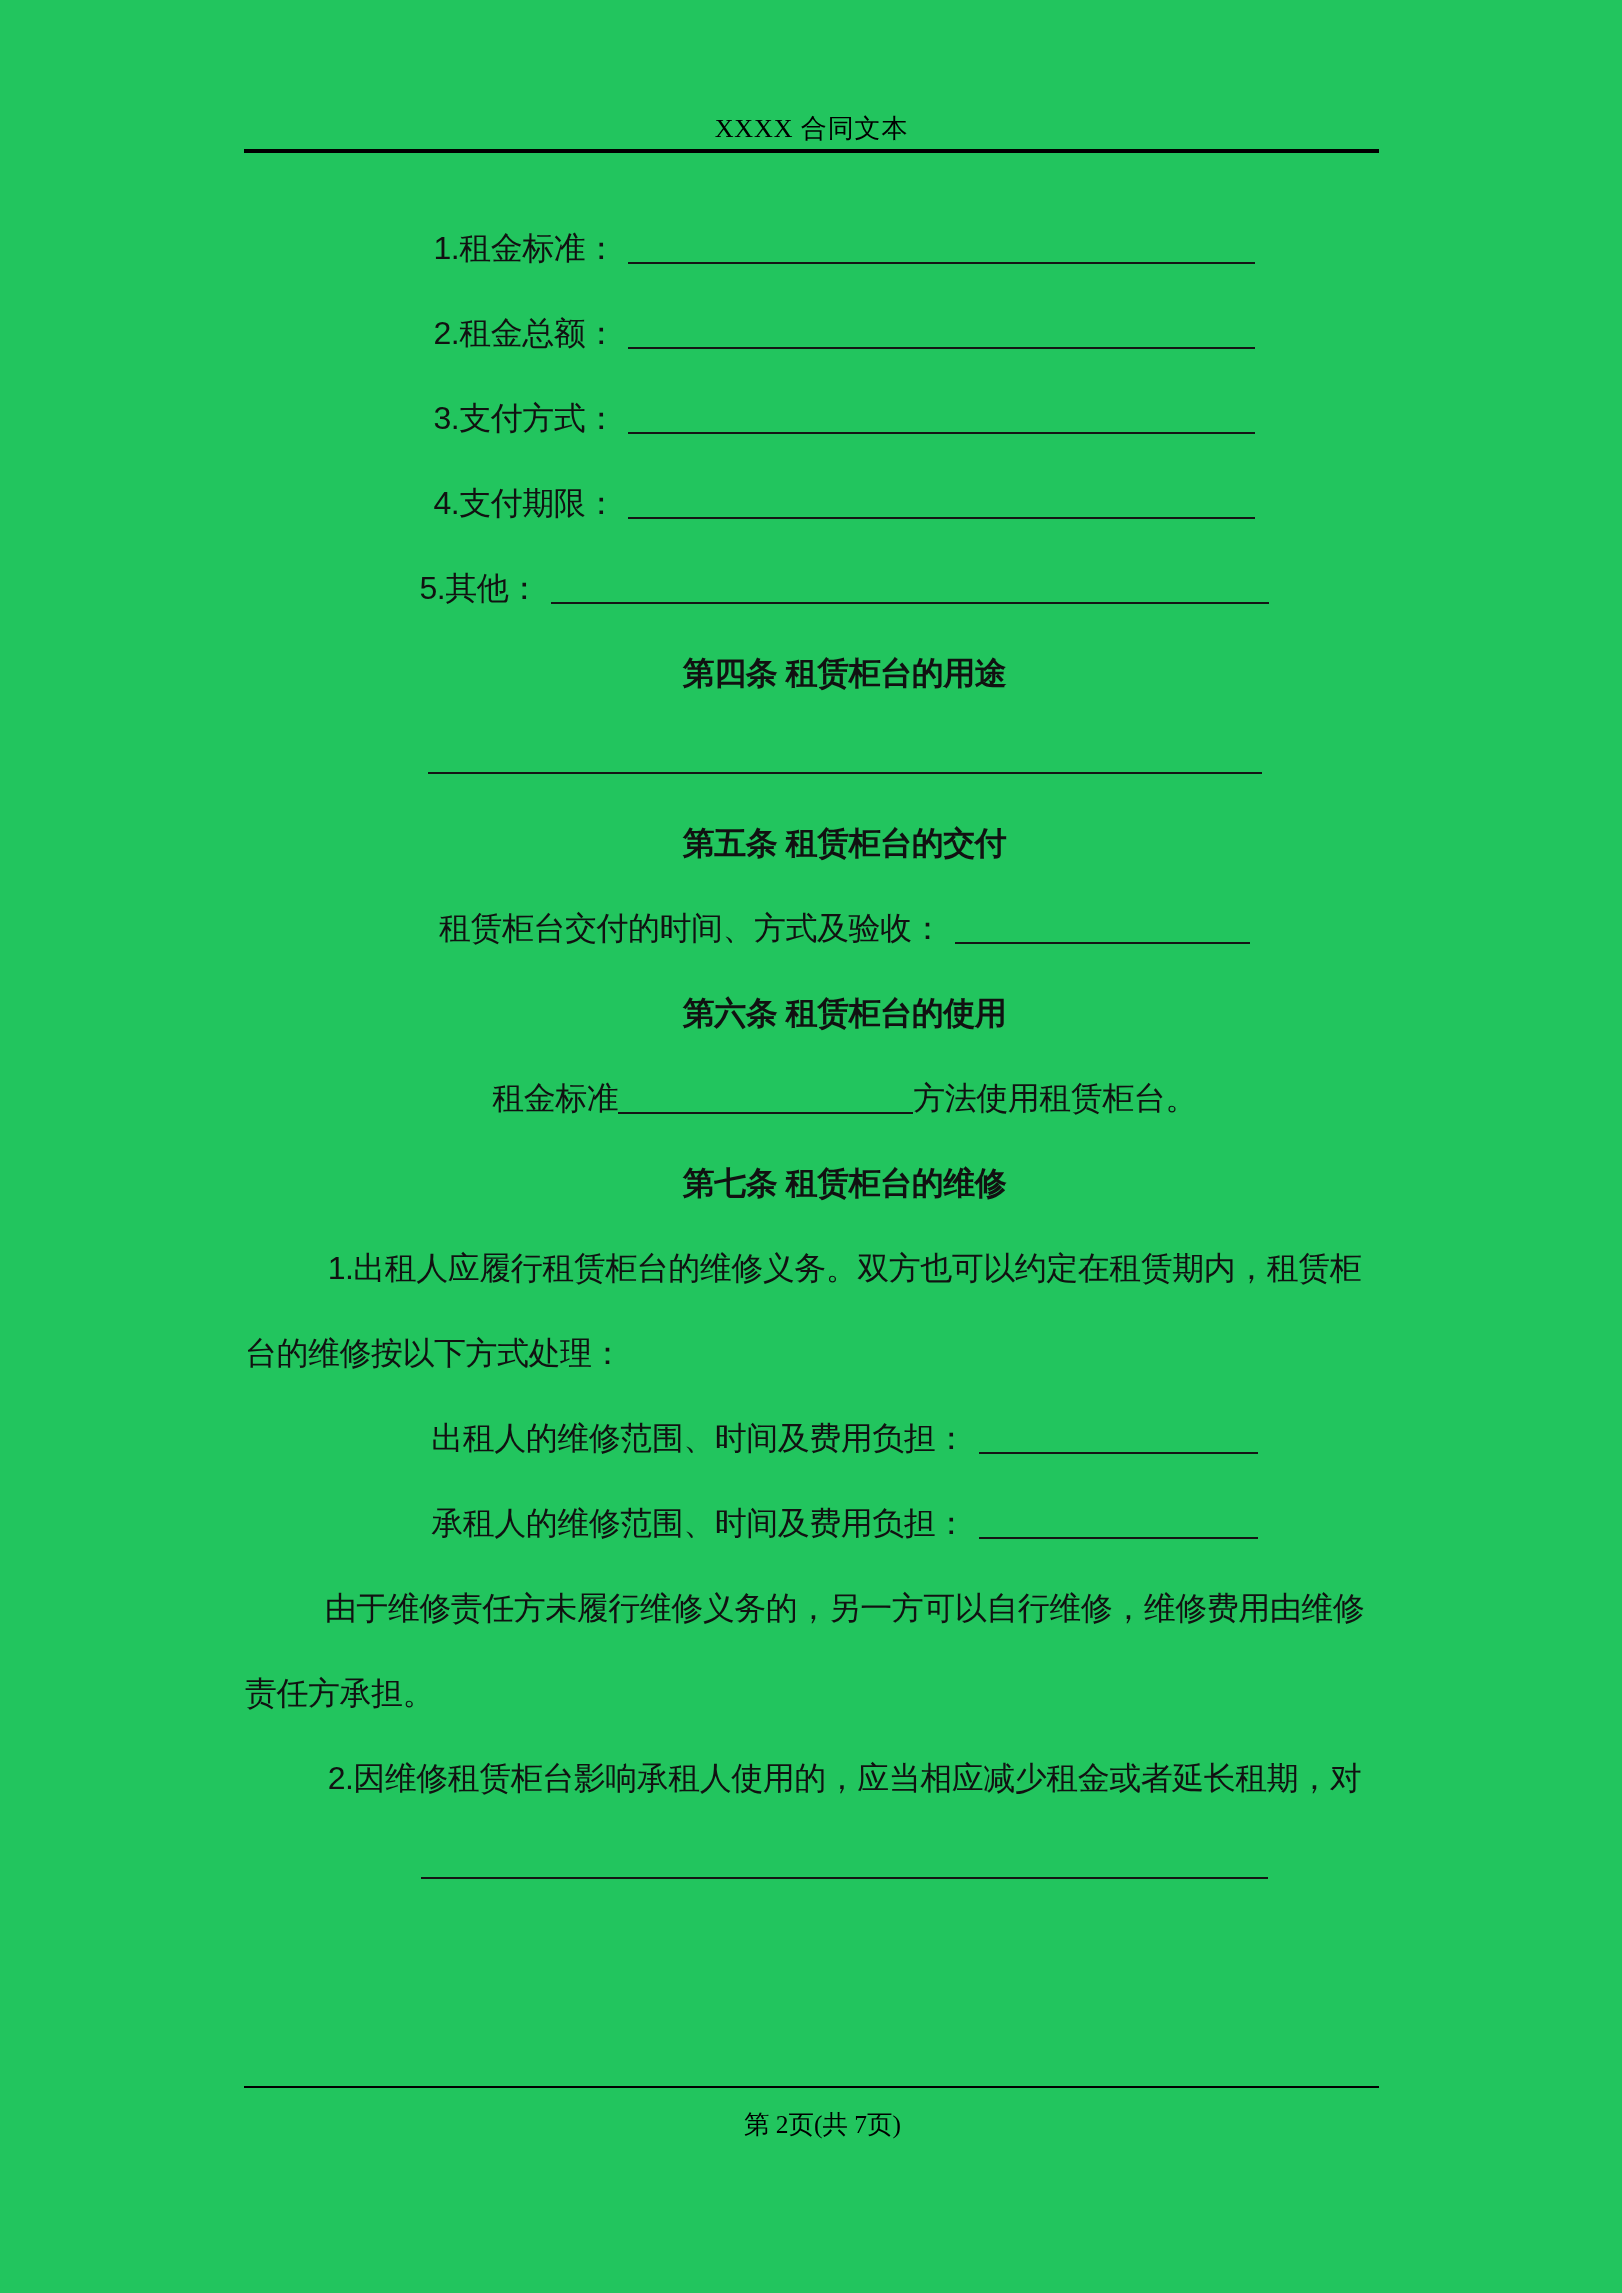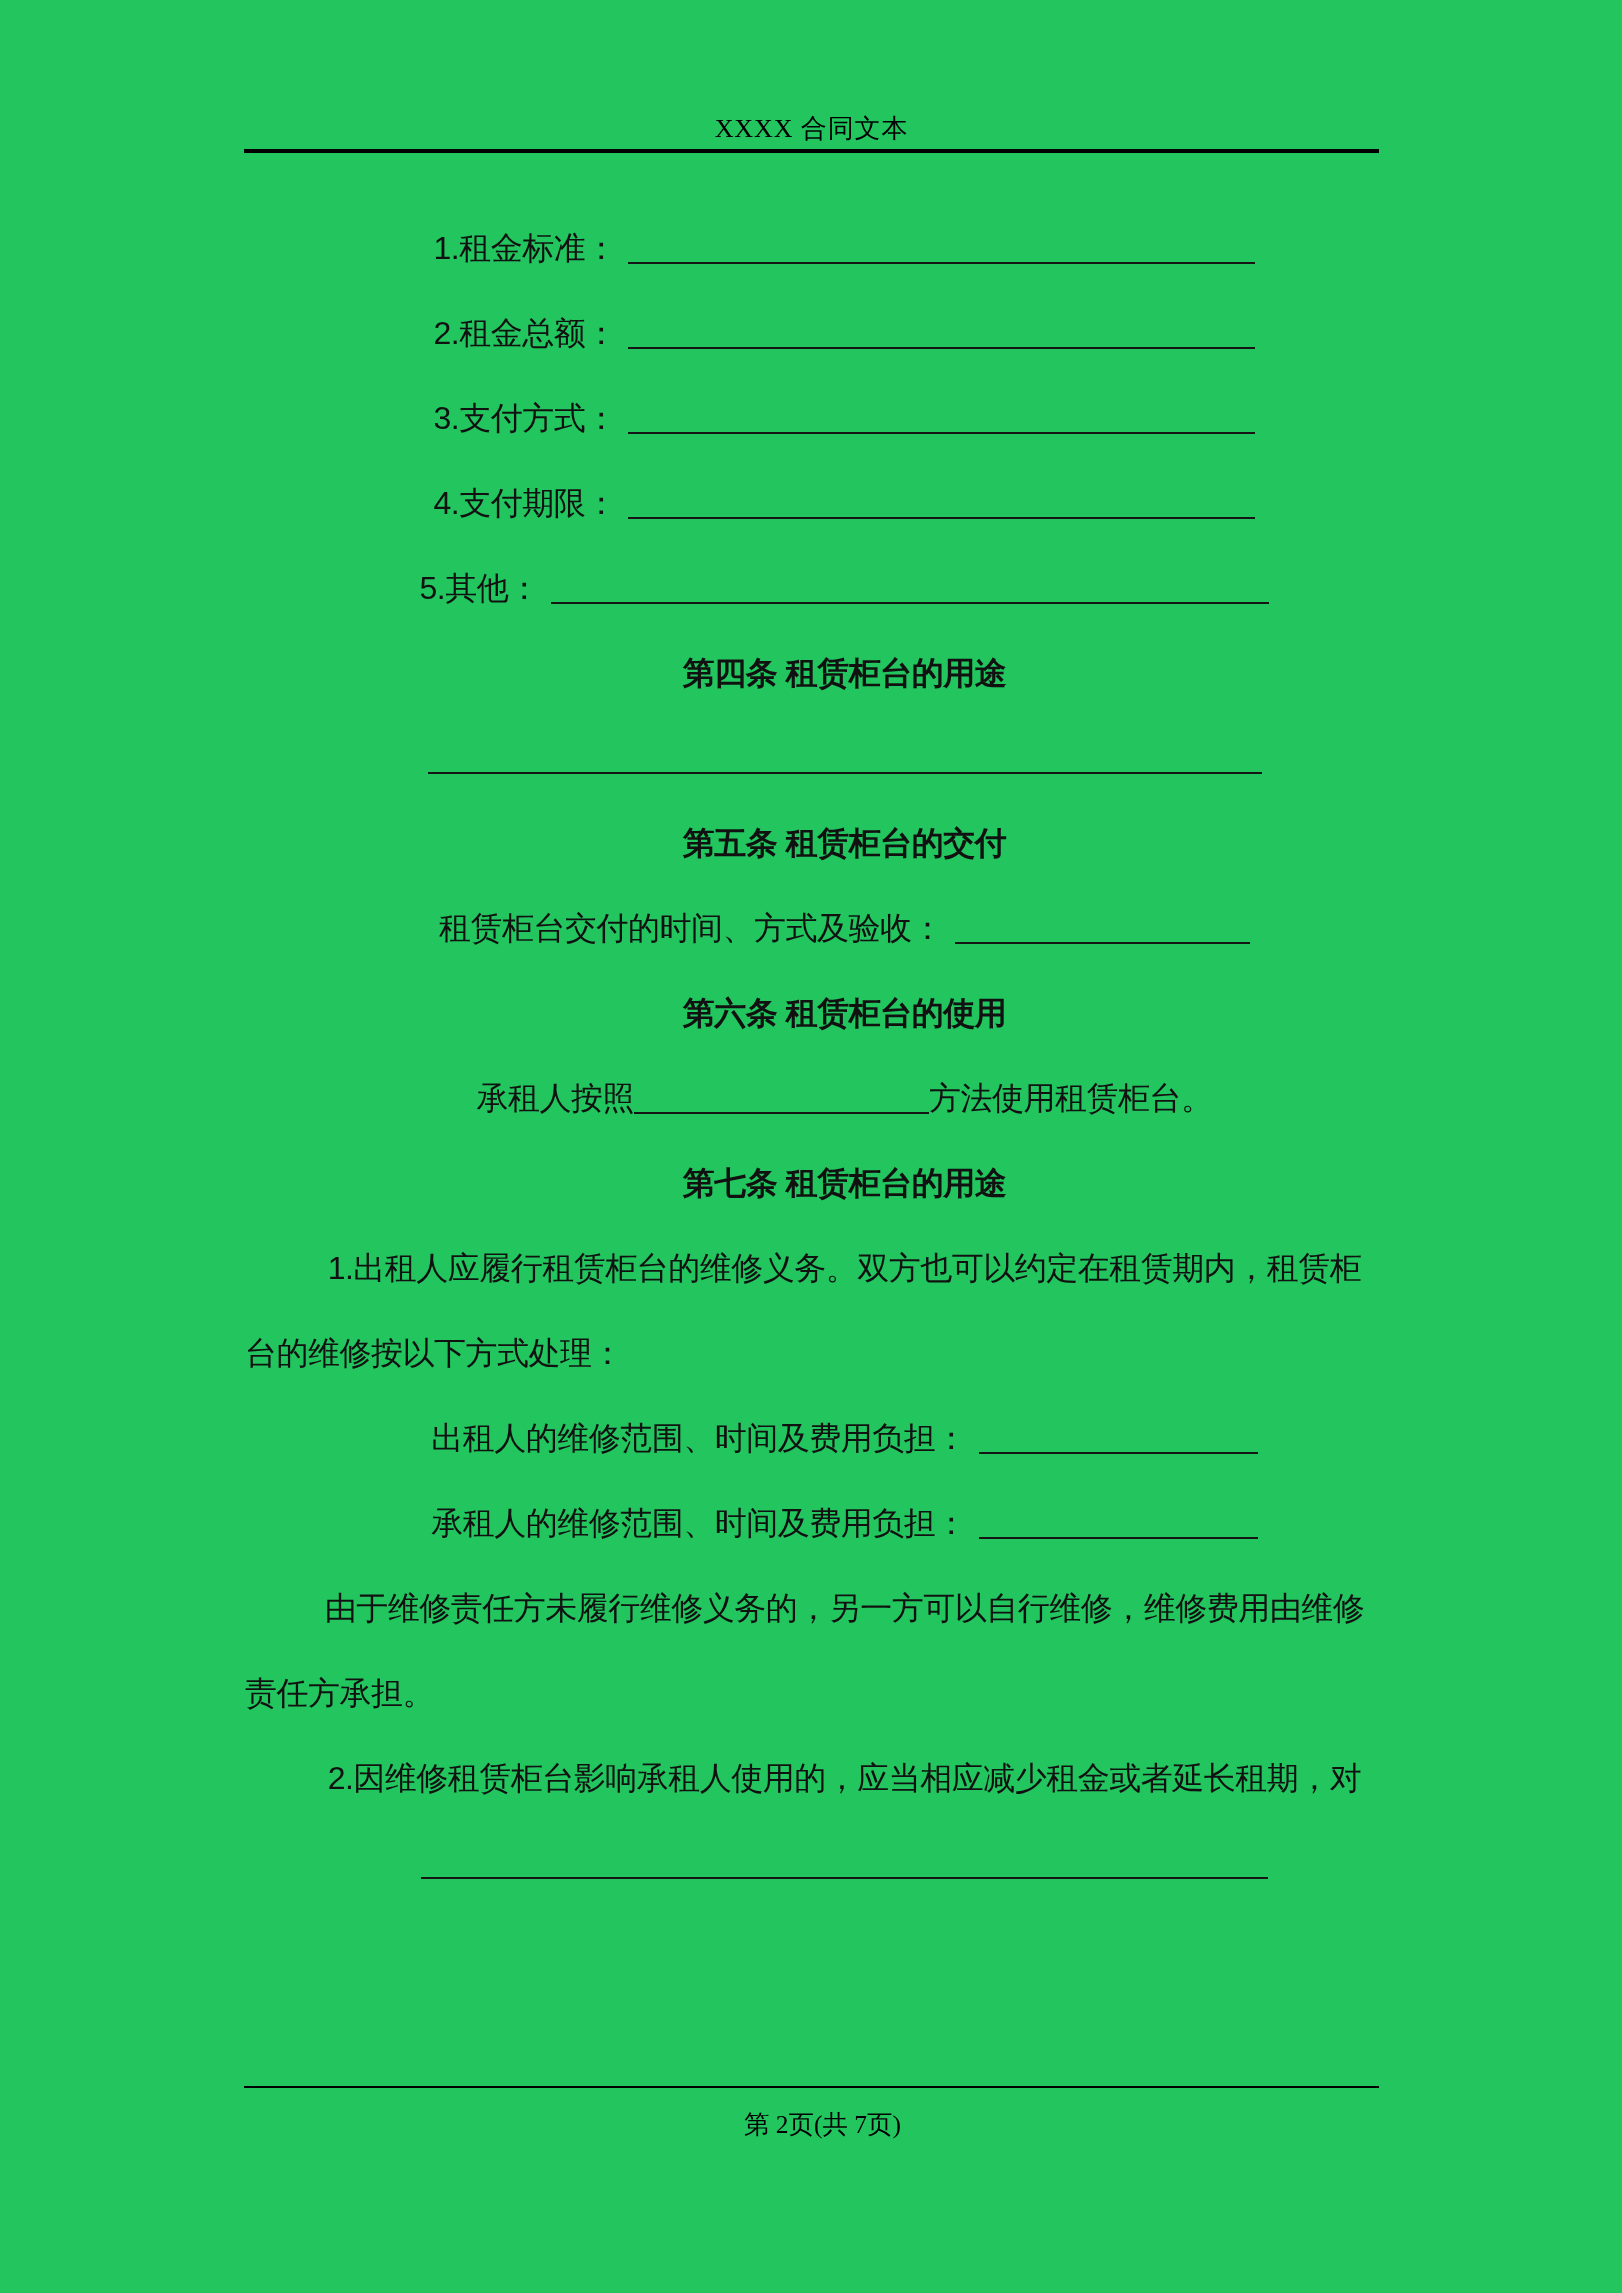--- a/index.html
+++ b/index.html
@@ -65,22 +65,22 @@
       <div class="row indent"><span>1.租金标准：</span><span class="blank gap" style="width: 627px;"></span></div>
       <div class="row indent"><span>2.租金总额：</span><span class="blank gap" style="width: 627px;"></span></div>
       <div class="row indent"><span>3.支付方式：</span><span class="blank gap" style="width: 627px;"></span></div>
       <div class="row indent"><span>4.支付期限：</span><span class="blank gap" style="width: 627px;"></span></div>
       <div class="row indent"><span>5.其他：</span><span class="blank gap" style="width: 718px;"></span></div>
       <div class="row indent heading"><span>第四条 租赁柜台的用途</span></div>
       <div class="row indent"><span class="blank" style="width: 834px;"></span></div>
       <div class="row indent heading"><span>第五条 租赁柜台的交付</span></div>
       <div class="row indent"><span>租赁柜台交付的时间、方式及验收：</span><span class="blank gap" style="width: 295px;"></span></div>
       <div class="row indent heading"><span>第六条 租赁柜台的使用</span></div>
-      <div class="row indent"><span>承租人按照</span><span class="blank" style="width: 295px;"></span><span>方法使用租赁柜台。</span></div>
-      <div class="row indent heading"><span>第七条 租赁柜台的用途</span></div>
+      <div class="row indent"><span>租金标准</span><span class="blank" style="width: 295px;"></span><span>方法使用租赁柜台。</span></div>
+      <div class="row indent heading"><span>第七条 租赁柜台的维修</span></div>
       <div class="row indent"><span>1.出租人应履行租赁柜台的维修义务。双方也可以约定在租赁期内，租赁柜</span></div>
       <div class="row"><span>台的维修按以下方式处理：</span></div>
       <div class="row indent"><span>出租人的维修范围、时间及费用负担：</span><span class="blank gap" style="width: 279px;"></span></div>
       <div class="row indent"><span>承租人的维修范围、时间及费用负担：</span><span class="blank gap" style="width: 279px;"></span></div>
       <div class="row indent"><span>由于维修责任方未履行维修义务的，另一方可以自行维修，维修费用由维修</span></div>
       <div class="row"><span>责任方承担。</span></div>
       <div class="row indent"><span>2.因维修租赁柜台影响承租人使用的，应当相应减少租金或者延长租期，对</span></div>
       <div class="row indent"><span class="blank" style="width: 847px;"></span></div>
     </div>
 

